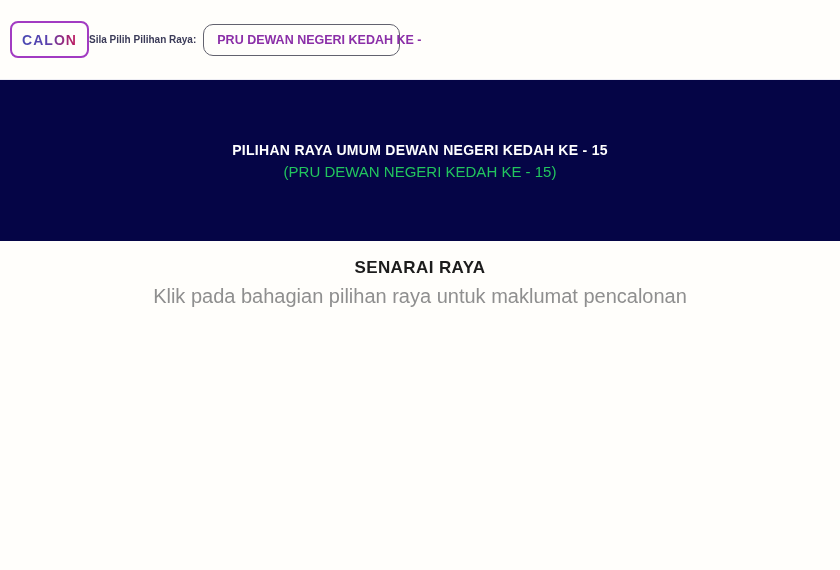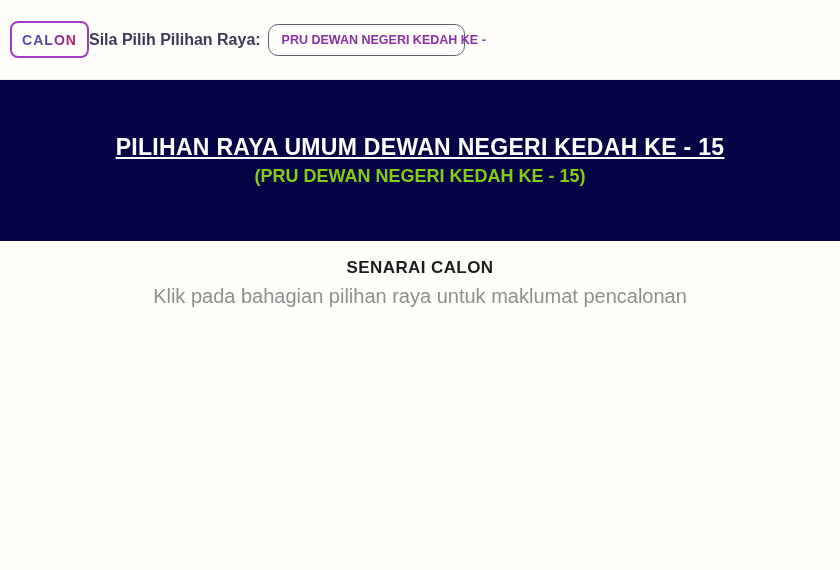--- a/index.html
+++ b/index.html
@@ -40,21 +40,21 @@
     -webkit-background-clip: text;
     background-clip: text;
     -webkit-text-fill-color: transparent;
   }
   .filter-group {
     display: flex;
     align-items: center;
     gap: 7px;
   }
   .filter-label {
-    font-size: 16px;
+    font-size: 10px;
     font-weight: bold;
     color: #3b3b58;
   }
   .dropdown {
     width: 197px;
     height: 32px;
     border: 1.5px solid #62626e;
     border-radius: 10px;
     background: #fffefb;
     display: flex;
@@ -76,29 +76,28 @@
     background: #050546;
     display: flex;
     flex-direction: column;
     align-items: center;
     justify-content: center;
     gap: 5px;
     text-align: center;
   }
   .banner-title {
     color: #ffffff;
-    font-size: 23px;
+    font-size: 14px;
     font-weight: bold;
     letter-spacing: 0.3px;
-    text-decoration: underline;
   }
   .banner-subtitle {
-    color: #84cc16;
-    font-size: 18px;
-    font-weight: 700;
+    color: #22c55e;
+    font-size: 15px;
+    font-weight: 400;
   }
 
   
   .main {
     text-align: center;
     padding-top: 17px;
   }
   .main-heading {
     font-size: 17px;
     font-weight: bold;
@@ -127,15 +126,15 @@
     </div>
   </div>
 </div>
 
 <div class="banner">
   <div class="banner-title">PILIHAN RAYA UMUM DEWAN NEGERI KEDAH KE - 15</div>
   <div class="banner-subtitle">(PRU DEWAN NEGERI KEDAH KE - 15)</div>
 </div>
 
 <div class="main">
-  <div class="main-heading">SENARAI CALON</div>
+  <div class="main-heading">SENARAI RAYA</div>
   <div class="main-instruction">Klik pada bahagian pilihan raya untuk maklumat pencalonan</div>
 </div>
 
 </body></html>

